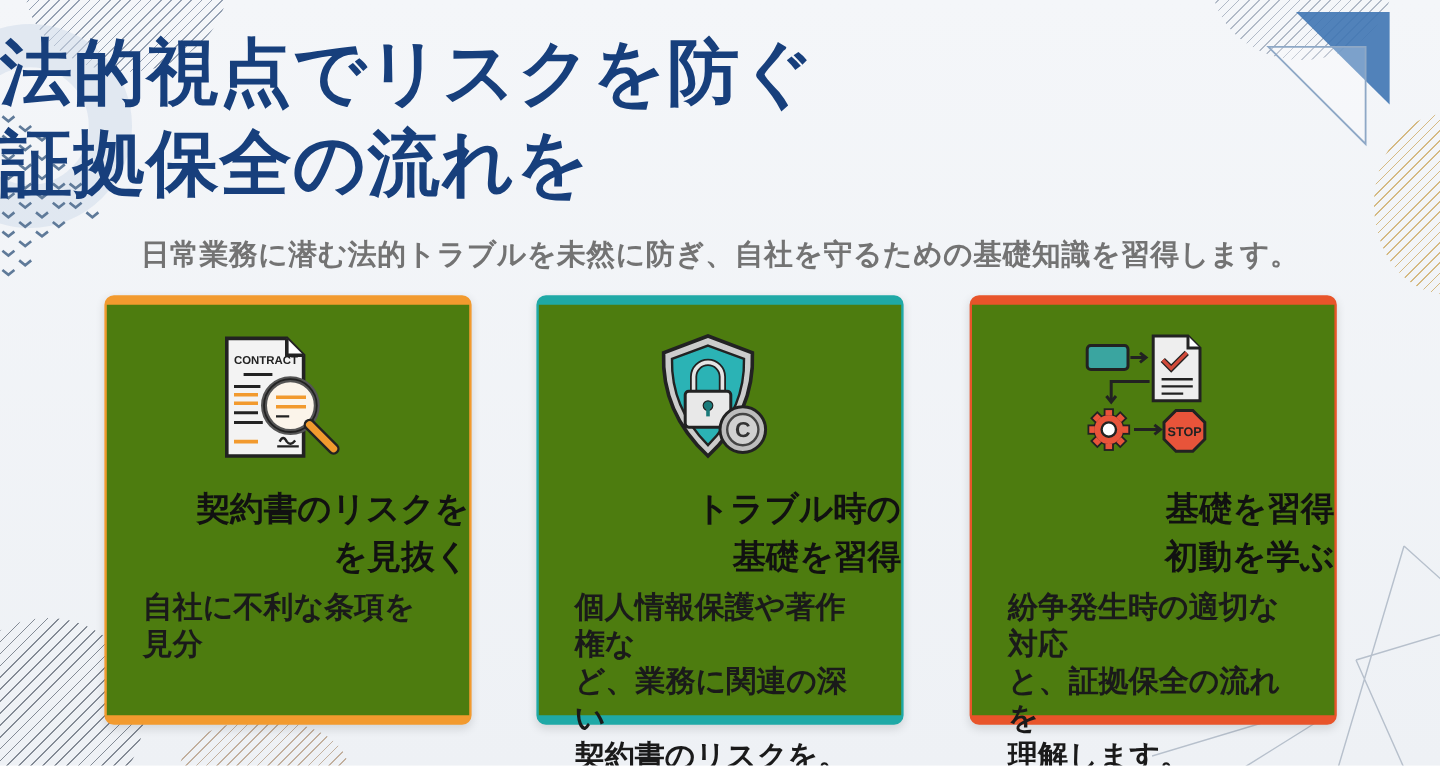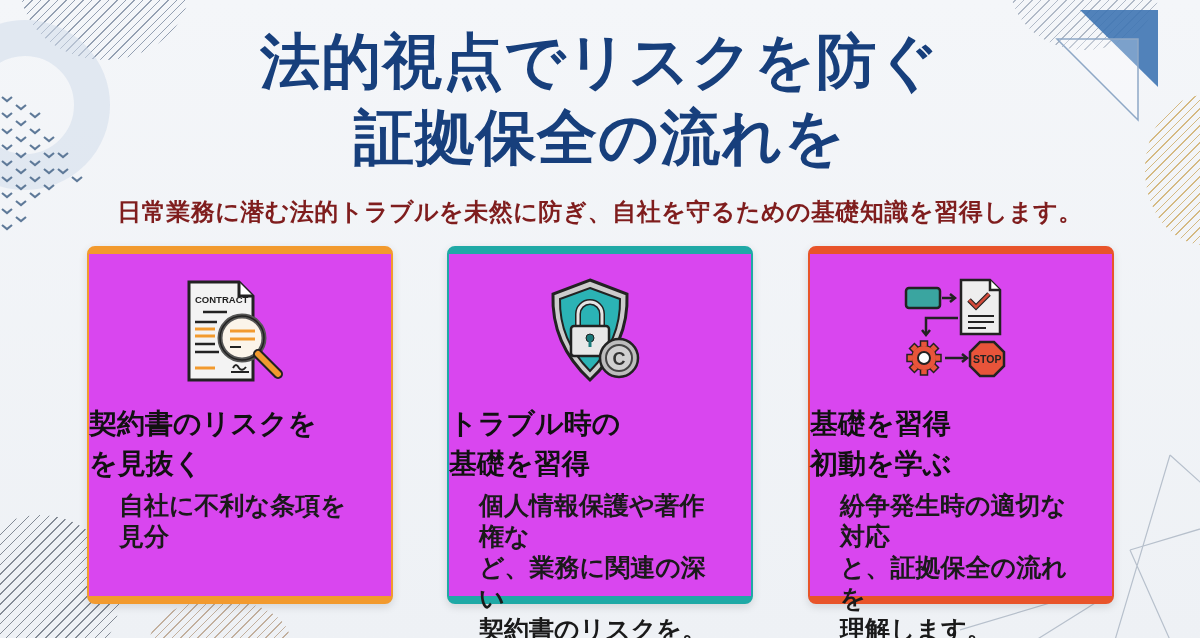--- a/index.html
+++ b/index.html
@@ -25,40 +25,40 @@
   }
   .hatch-brown {
     background: repeating-linear-gradient(135deg, rgba(150,110,70,0.5) 0 1px, transparent 1px 6px);
     border-radius:50%;
   }
   .ring {
     border-radius:50%;
     border:36px solid rgba(210,220,235,0.55);
   }
   .title {
-    position:absolute; left:0; width:1200px; text-align:center;
+    position:absolute; left:0; width:1200px; 
     color:#173f7c; font-weight:bold; font-size:60px; line-height:66px;
     letter-spacing:1px;
   }
   .title.l1 { top:28px; }
   .title.l2 { top:104px; }
   .subtitle {
     position:absolute; left:0; width:1200px; top:196px; text-align:center;
-    font-size:24px; font-weight:bold; color:#7f1d1d; letter-spacing:0.5px;
+    font-size:24px; font-weight:bold; color:#737373; letter-spacing:0.5px;
   }
   .card {
     position:absolute; top:246px; width:306px; height:358px;
-    background:#d946ef; border-radius:8px;
+    background:#4d7c0f; border-radius:8px;
     border-left:2px solid; border-right:2px solid;
     border-top:8px solid; border-bottom:8px solid;
     box-shadow:0 3px 8px rgba(0,0,0,0.12);
   }
   .card .icon { position:absolute; left:50%; transform:translateX(-50%); top:22px; width:130px; height:110px; }
   .card .card-title {
-    position:absolute; left:0; width:100%; top:150px; text-align:left;
+    position:absolute; left:0; width:100%; top:150px; text-align:right;
     font-size:28px; font-weight:bold; line-height:40px; color:#111;
   }
   .card .card-desc {
     position:absolute; left:30px; width:250px; top:236px;
     font-size:25px; font-weight:bold; line-height:31px; color:#1a1a1a;
   }
 </style>
 </head>
 <body>
 

